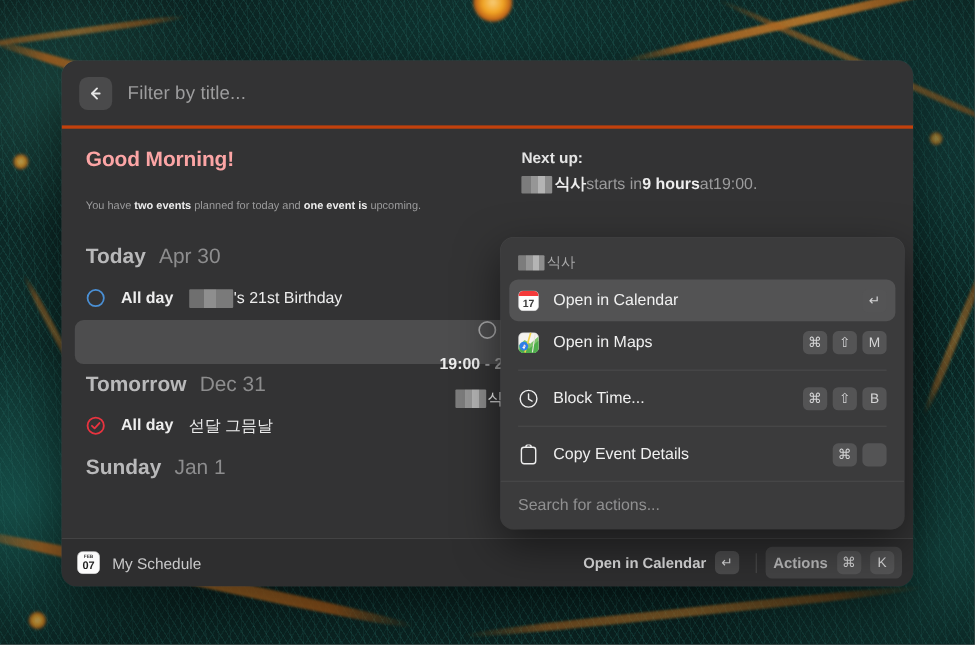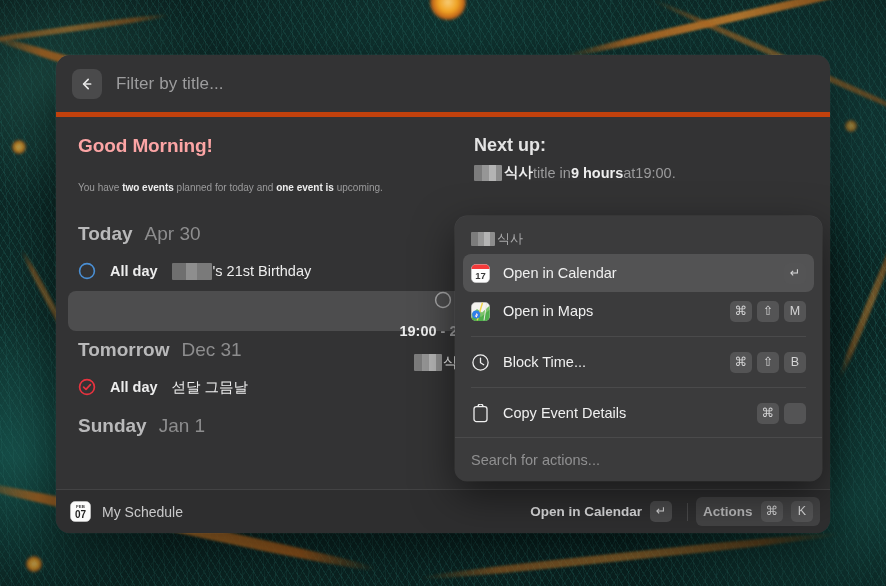--- a/index.html
+++ b/index.html
@@ -78,21 +78,21 @@
     border-radius: 14px;
     box-shadow: 0 18px 50px rgba(0,0,0,.55), 0 0 0 .5px rgba(255,255,255,.09);
     overflow: hidden;
   }
 
   
   #searchbar {
     height: 62px;
     display: flex; align-items: center;
     padding: 0 16px;
-    border-bottom: 5px solid #c2410c;
+    border-bottom: 3px solid #c2410c;
   }
   #back-btn {
     width: 30px; height: 30px;
     border-radius: 8px;
     background: #4a4a4b;
     display: flex; align-items: center; justify-content: center;
     flex: none;
     cursor: pointer;
   }
   #back-btn svg { display:block; }
@@ -115,21 +115,21 @@
     font-size: 19px; font-weight: bold; color: #fca5a5;
     margin-bottom: 24px; letter-spacing: -.1px;
   }
   #greet-sub {
     font-size: 10px; color: #9b9b9c; line-height: 1.42;
   }
   #greet-sub b { color: #ededed; font-weight: bold; }
 
   #nextup { padding-left: 6px; }
   #nextup-title {
-    font-size: 18px; font-weight: bold; color: #e4e4e4;
+    font-size: 14px; font-weight: bold; color: #e4e4e4;
     margin-bottom: 7px;
   }
   #nextup-line {
     font-size: 14.5px; color: #9b9b9c;
     display: flex; align-items: center;
   }
   #nextup-line b { color: #ededed; font-weight: bold; }
 
   
   .redact {
@@ -300,21 +300,21 @@
     <div id="greeting">
       <div id="greet-title">Good Morning!</div>
       <div id="greet-sub"><span>You have </span><b>two events</b><span> planned for today and </span><b>one event is</b><span> upcoming.</span></div>
     </div>
 
     <div id="nextup">
       <div id="nextup-title">Next up:</div>
       <div id="nextup-line">
           <span class="redact two" style="width:28px;height:16px;margin-right:2px;"></span>
           <b>식사</b>
-          <span> title in </span>
+          <span> starts in </span>
           <b>9 hours</b>
           <span> at </span>
           <span>19:00.</span>
         </div>
     </div>
   </div>
 
   <div id="events">
 
     <div class="sec-head">

